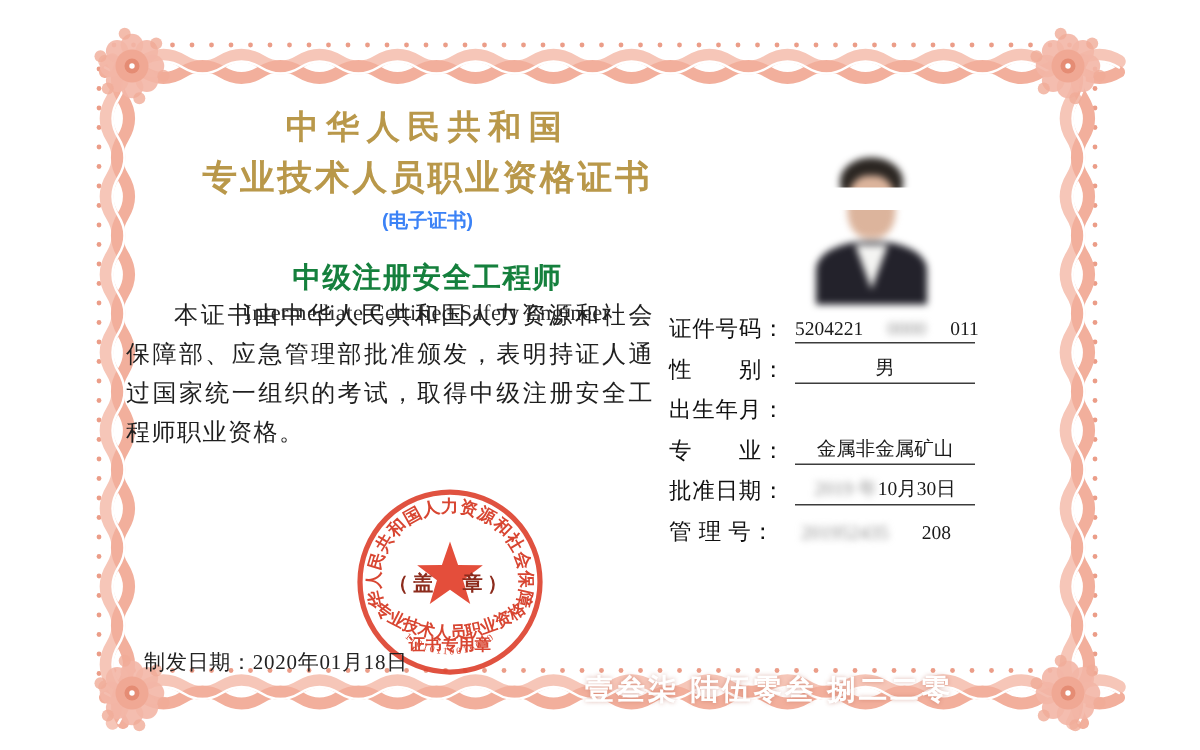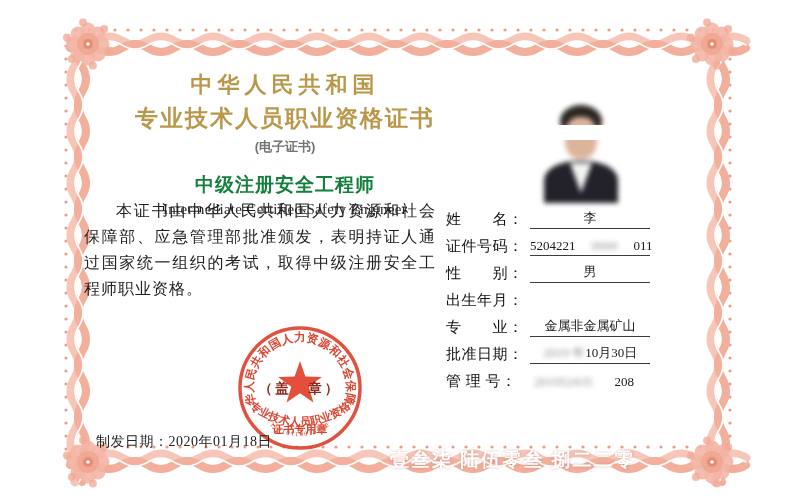--- a/index.html
+++ b/index.html
@@ -6,21 +6,21 @@
   #stage{position:relative;width:785px;height:500px;background:#ffffff;overflow:hidden;
          font-family:"Liberation Serif","DejaVu Serif",serif;}
   #border-svg{position:absolute;left:0;top:0;}
 
   
   .title-block{position:absolute;left:65px;top:70px;width:440px;text-align:center;}
   .t-country{font-size:22px;font-weight:bold;color:#b9984a;letter-spacing:5px;
              font-family:"Liberation Sans","DejaVu Sans",sans-serif;}
   .t-main{font-size:23px;font-weight:bold;color:#b9984a;letter-spacing:2px;margin-top:3px;
           font-family:"Liberation Sans","DejaVu Sans",sans-serif;}
-  .t-sub{font-size:13px;color:#737373;font-weight:bold;margin-top:4px;
+  .t-sub{font-size:13px;color:#3b82f6;font-weight:bold;margin-top:4px;
          font-family:"Liberation Sans","DejaVu Sans",sans-serif;}
   .t-cert{font-size:19px;font-weight:bold;color:#15803d;letter-spacing:1px;margin-top:16px;}
   .t-cert-en{font-size:15px;color:#2b2b2b;margin-top:3px;letter-spacing:0.3px;}
 
   
   .body-text{position:absolute;left:84px;top:198px;width:352px;font-size:16px;line-height:26px;
              color:#1f1f1f;text-align:justify;text-indent:2em;letter-spacing:1px;}
 
   
   .fields{position:absolute;left:446px;top:202px;width:230px;}
@@ -320,24 +320,20 @@
       <div class="hair"></div>
       <div class="face"></div>
       <div class="suit"></div>
       <div class="shirt"></div>
     </div>
     <div class="censor-bar"></div>
   </div>
 
   <div class="fields">
     <div class="frow">
-      <span class="flabel">姓　　名：</span>
-      <span class="fvalue"><span>李</span><span class="blurred"></span><span></span></span>
-    </div>
-    <div class="frow">
       <span class="flabel">证件号码：</span>
       <span class="fvalue"><span class="gap-r">5204221</span><span class="blurred gap-r">0000</span><span>011</span></span>
     </div>
     <div class="frow">
       <span class="flabel">性　　别：</span>
       <span class="fvalue"><span>男</span><span class="blurred"></span><span></span></span>
     </div>
     <div class="frow">
       <span class="flabel">出生年月：</span>
     </div>

